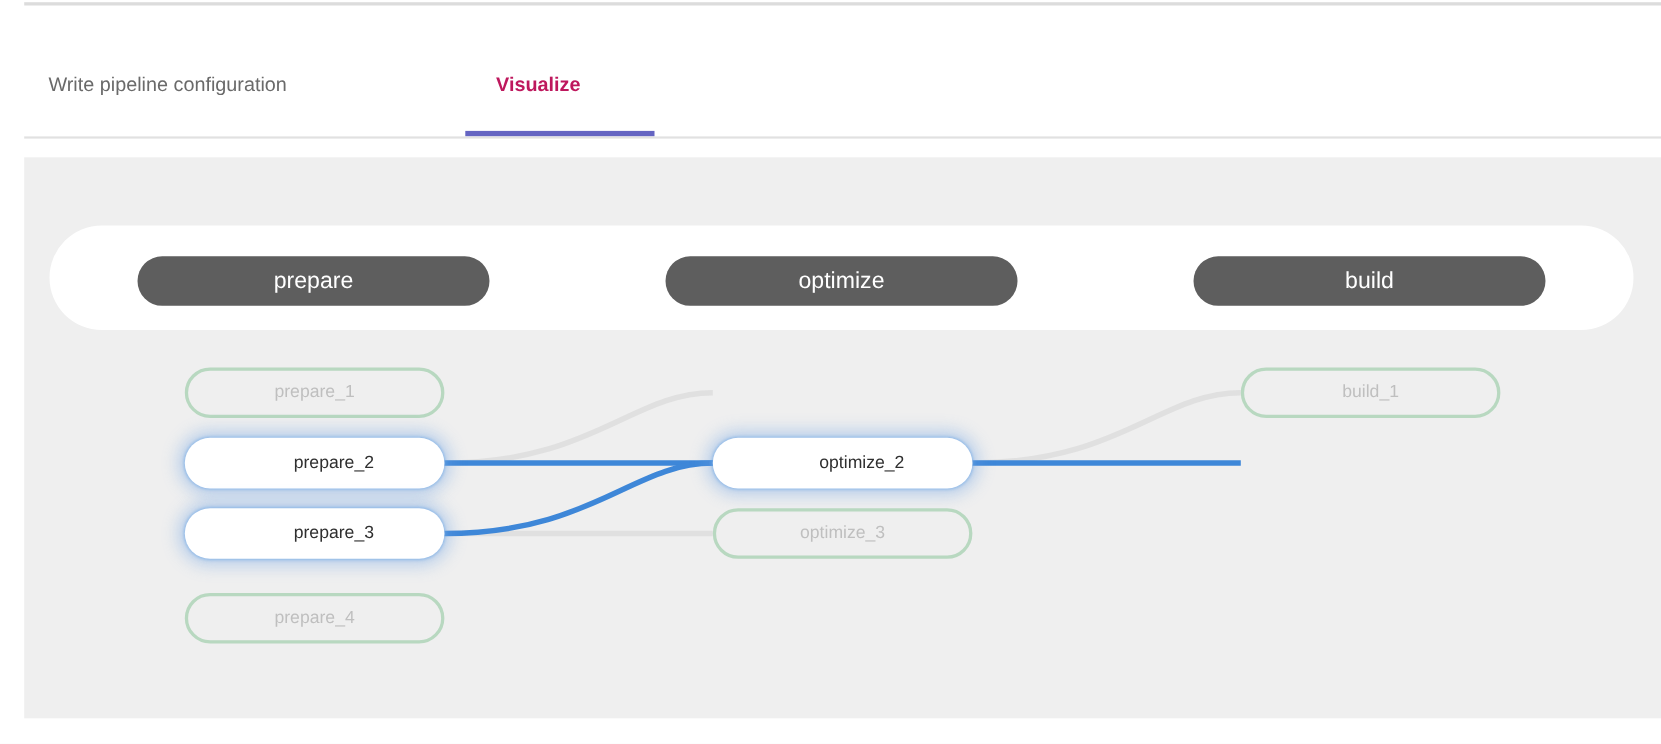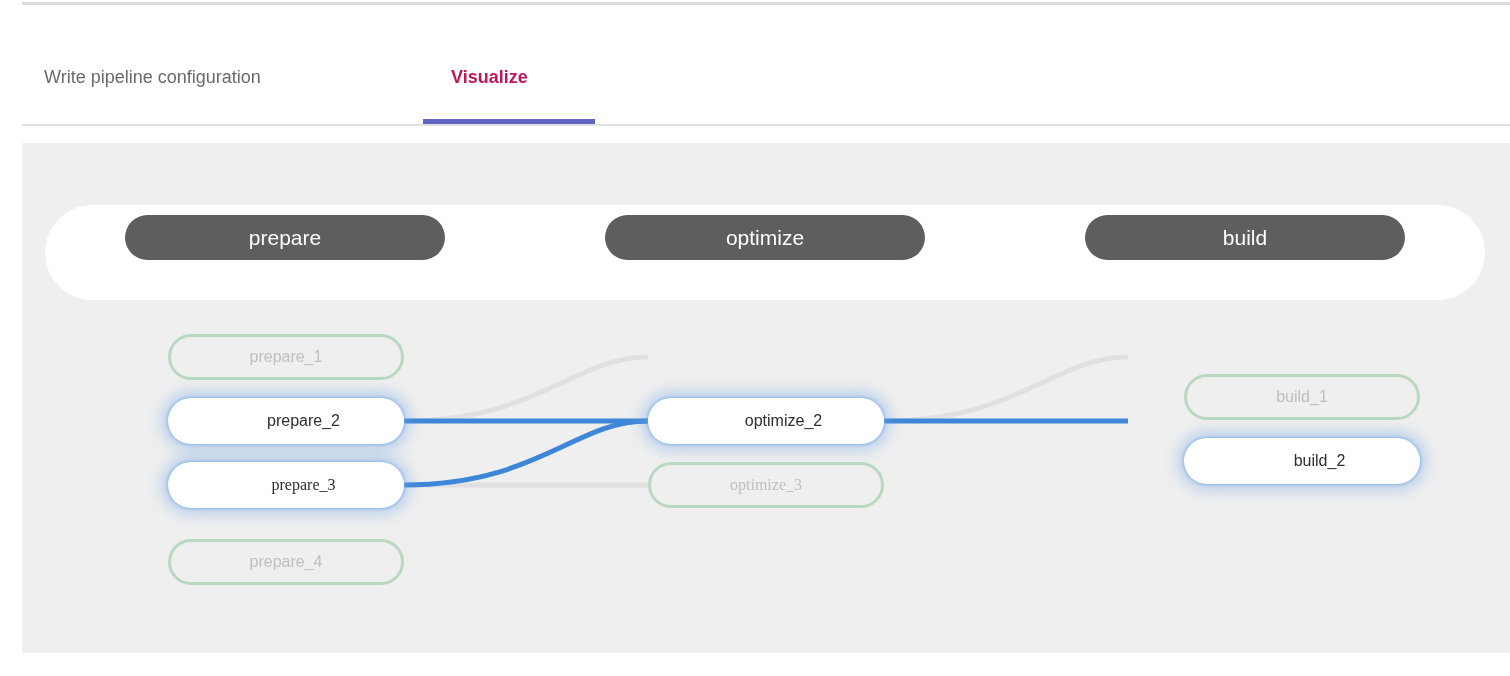--- a/index.html
+++ b/index.html
@@ -9,33 +9,33 @@
 
   .tab { position:absolute; top:62px; height:30px; line-height:30px; font-size:18px; cursor:pointer; white-space:nowrap; }
   .tab-write { left:44px; color:#6a6a6a; font-weight:400; }
   .tab-visualize { left:451px; color:#be185d; font-weight:700; }
   .tab-underline { position:absolute; left:423px; top:119px; width:172px; height:5px; background:#6464c2; }
   .tabbar-border { position:absolute; left:22px; right:0; top:124px; height:2px; background:#e1e1e1; }
 
   .panel { position:absolute; left:22px; top:143px; width:1488px; height:510px; background:#efefef; }
 
   .stages-bar { position:absolute; left:23px; top:62px; width:1440px; height:95px; background:#ffffff; border-radius:48px; }
-  .stage-pill { position:absolute; top:10px; width:320px; height:45px; border-radius:23px; background:#5e5e5e;
+  .stage-pill { position:absolute; top:28px; width:320px; height:45px; border-radius:23px; background:#5e5e5e;
                 color:#ffffff; font-size:21px; display:flex; align-items:center; justify-content:center; cursor:default; }
   .pill-0 { left:80px; } .pill-1 { left:560px; } .pill-2 { left:1040px; }
 
   svg.edges { position:absolute; left:0; top:0; width:1488px; height:510px; }
 
   .node { position:absolute; width:236px; height:46px; border-radius:23px; box-sizing:border-box;
           display:flex; align-items:center; justify-content:center; font-size:16px; cursor:pointer; }
   .node.faded { border:3px solid #b8d8c0; color:#bfbfbf; background:transparent; }
   .node.highlighted { background:#ffffff; color:#2f2f2f;
           box-shadow: 0 0 3px 1px rgba(116,169,230,0.70), 0 0 14px 7px rgba(110,163,230,0.38); padding-left: 35px; }
-  .c0 { left:146px; } .c1 { left:626px; } .c2 { left:1162px;margin-top:40px; }
-  .r0 { top:191px; } .r1 { top:255px; } .r2 { top:319px;font-family:Liberation Serif, serif; } .r3 { top:396px; }
+  .c0 { left:146px; } .c1 { left:626px; } .c2 { left:1106px; }
+  .r0 { top:191px; } .r1 { top:255px; } .r2 { top:319px; } .r3 { top:396px; }
 </style>
 </head>
 <body>
 
 <div class="page">
   <div class="top-hairline"></div>
 
   <div class="tab tab-write">Write pipeline configuration</div>
   <div class="tab tab-visualize">Visualize</div>
   <div class="tab-underline"></div>
@@ -59,15 +59,14 @@
 
     <div class="node c0 r0 faded">prepare_1</div>
     <div class="node c0 r1 highlighted">prepare_2</div>
     <div class="node c0 r2 highlighted">prepare_3</div>
     <div class="node c0 r3 faded">prepare_4</div>
 
     <div class="node c1 r1 highlighted">optimize_2</div>
     <div class="node c1 r2 faded">optimize_3</div>
 
     <div class="node c2 r0 faded">build_1</div>
-    <div class="node c2 r1 highlighted">build_2</div>
   </div>
 </div>
 
 </body></html>

